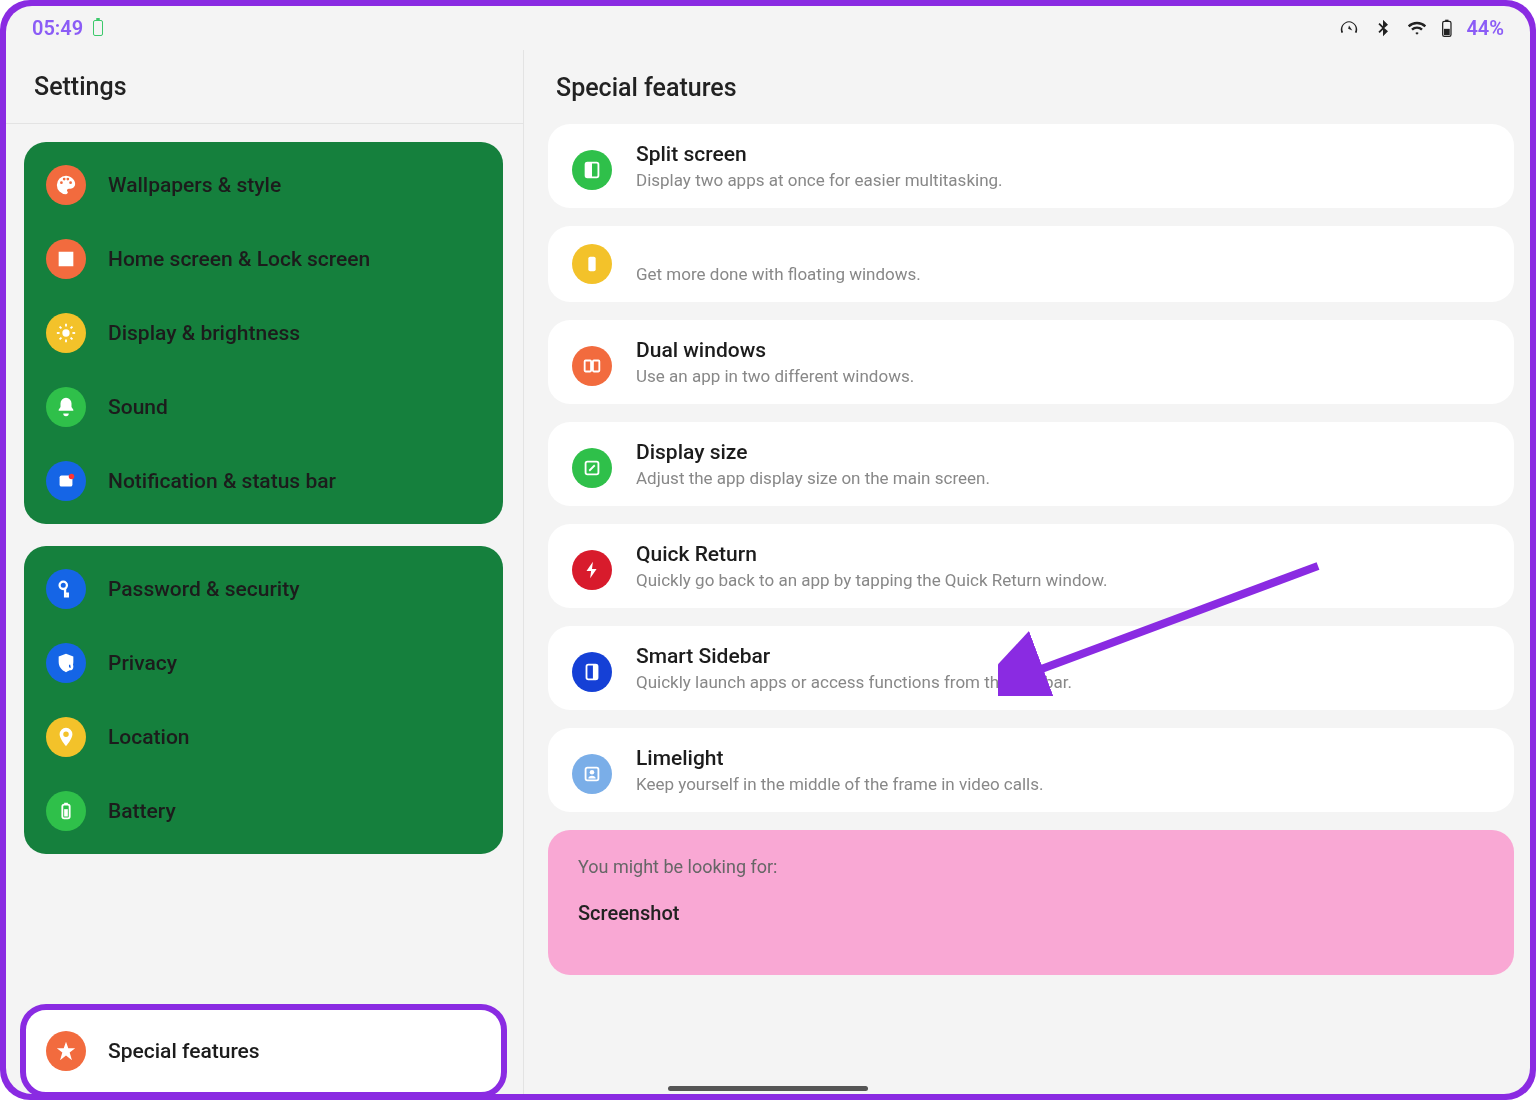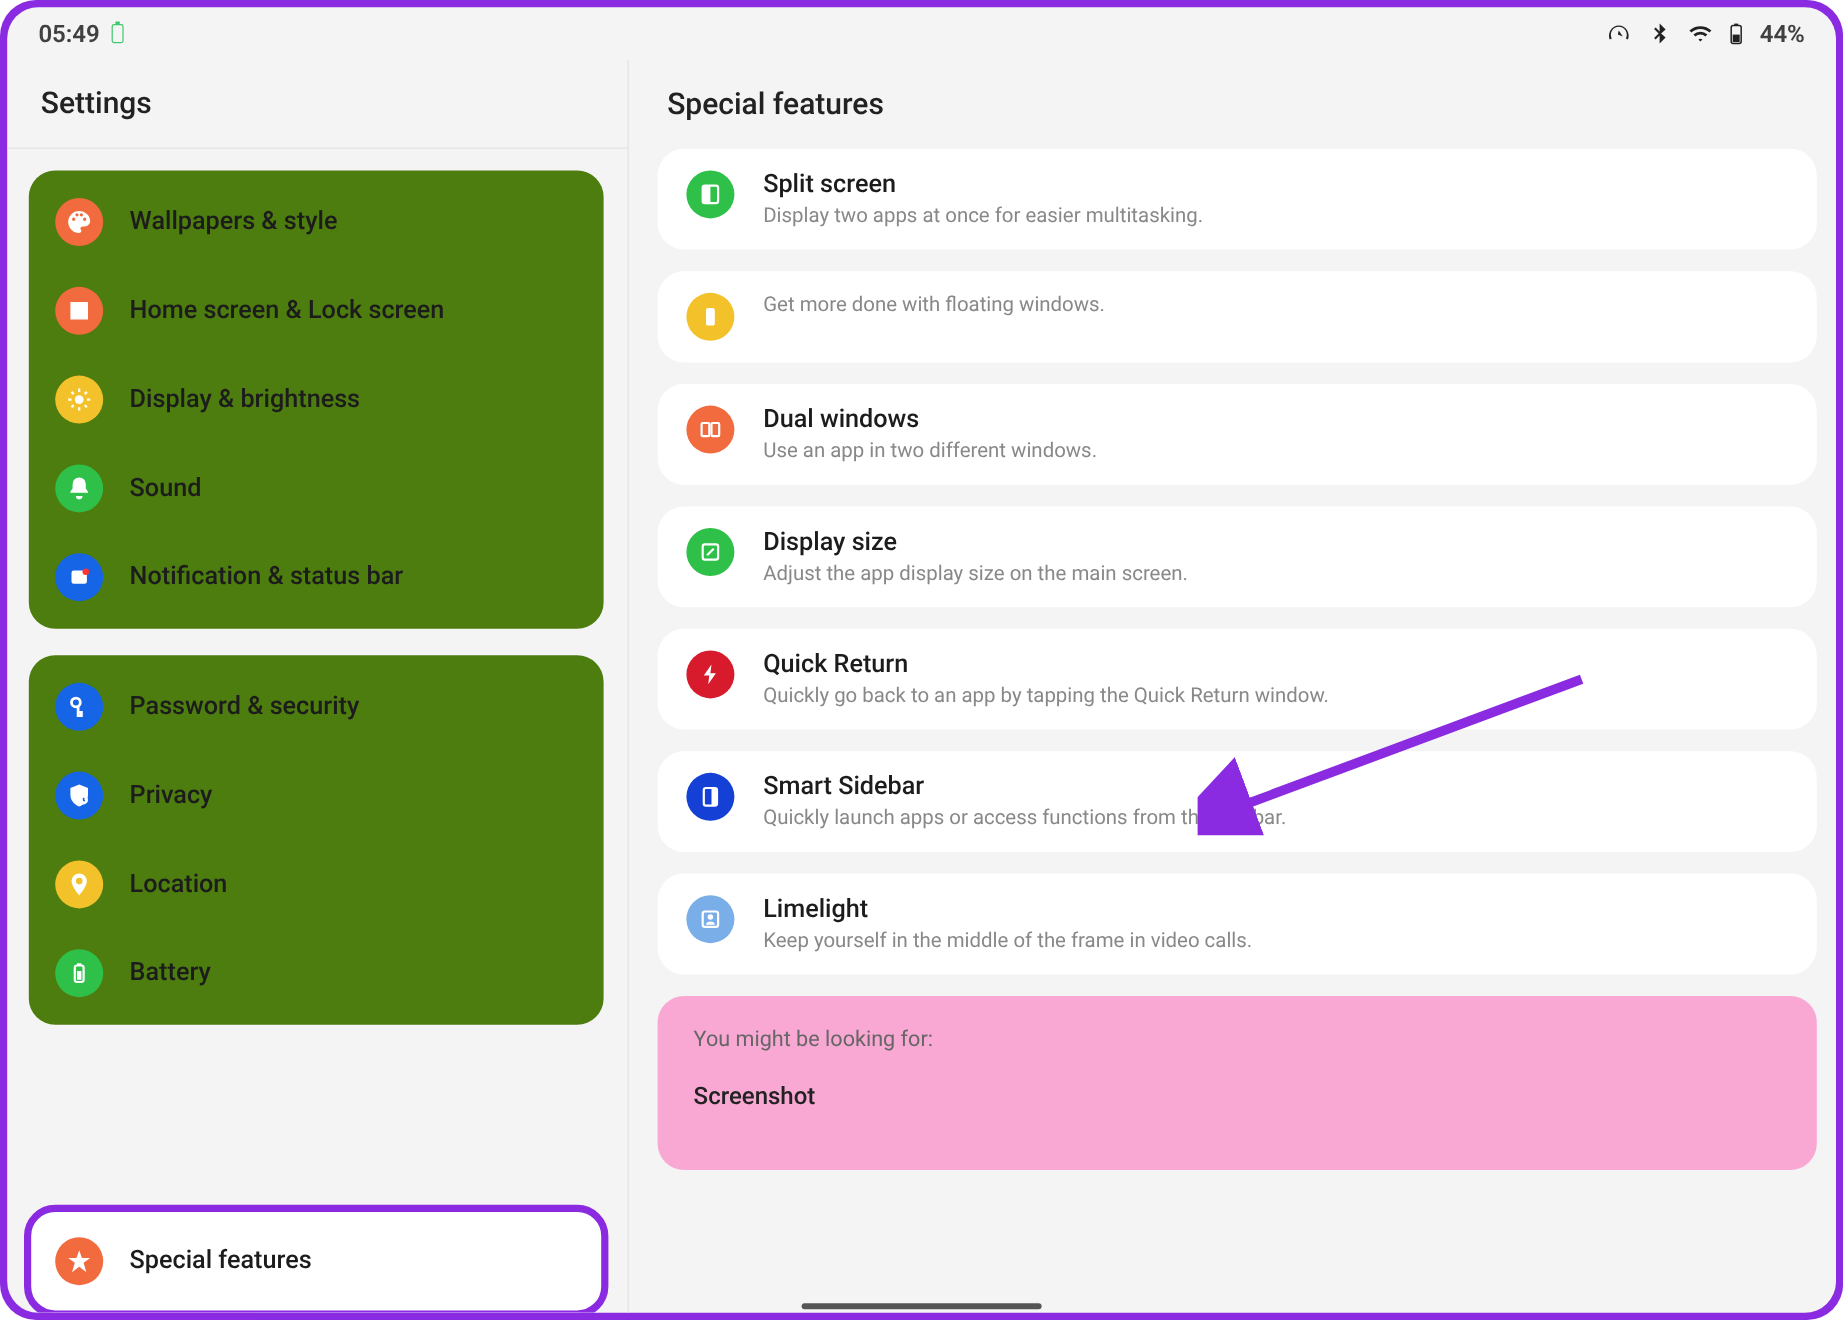--- a/index.html
+++ b/index.html
@@ -23,21 +23,21 @@
     overflow: hidden;
   }
   .statusbar {
     height: 44px;
     display: flex;
     align-items: center;
     justify-content: space-between;
     padding: 0 26px;
     font-size: 20px;
     font-weight: 600;
-    color: #404040;
+    color: #8b5cf6;
   }
   .statusbar .left { display: flex; align-items: center; gap: 10px; }
   .statusbar .right { display: flex; align-items: center; gap: 14px; }
   .batt-icon-small {
     width: 10px; height: 16px; border: 1.5px solid #3cc96b; border-radius: 2px; position: relative;
   }
   .batt-icon-small::before { content:""; position:absolute; top:-3px; left:2px; width:4px; height:2px; background:#3cc96b; border-radius:1px;}
   .statusbar svg { height: 20px; }
   
   .content {
@@ -64,21 +64,21 @@
   .rightpane .pane-title { padding-left: 32px; border-bottom: none; }
   .leftpane-scroll {
     flex: 1;
     padding: 18px 20px 0 18px;
     display: flex;
     flex-direction: column;
     gap: 22px;
     overflow: hidden;
   }
   .card {
-    background: #4d7c0f;
+    background: #15803d;
     border-radius: 22px;
     padding: 6px 0;
   }
   .sidebar-item {
     display: flex;
     align-items: center;
     gap: 22px;
     padding: 17px 22px;
     cursor: pointer;
   }
@@ -120,21 +120,21 @@
     display: flex;
     flex-direction: column;
     gap: 18px;
     overflow: hidden;
   }
   .fcard {
     background: #fff;
     border-radius: 22px;
     padding: 18px 24px;
     display: flex;
-    align-items: flex-start;
+    align-items: flex-end;
     gap: 24px;
     cursor: pointer;
     position: relative;
   }
   .fcard .txt .ftitle {
     font-size: 21px;
     font-weight: 500;
     color: #1c1c1c;
     margin-bottom: 4px;
   }

